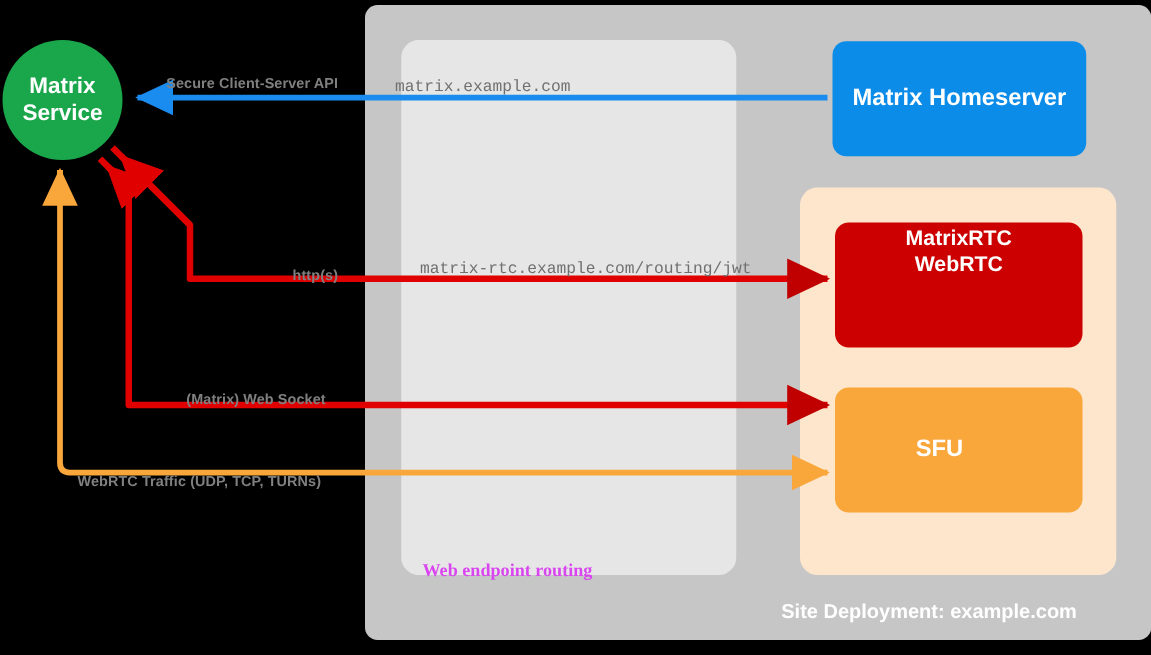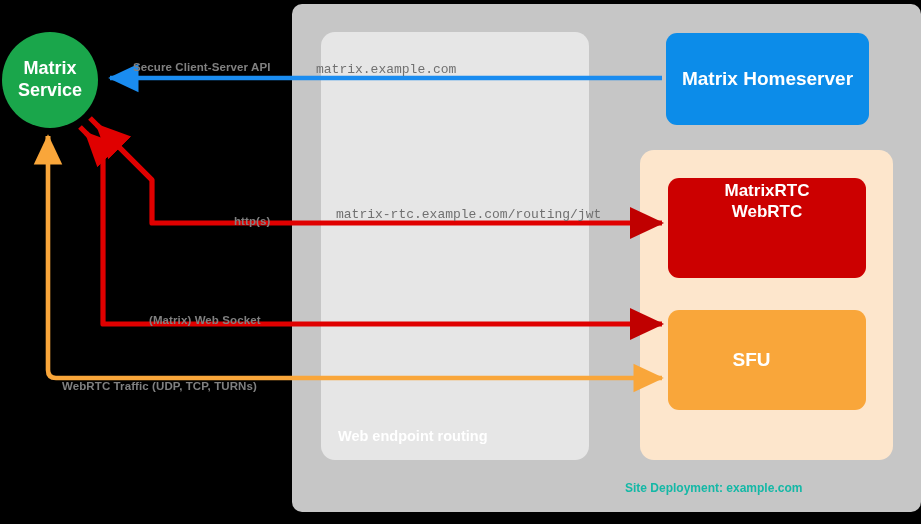--- a/index.html
+++ b/index.html
@@ -113,24 +113,24 @@
 
   <div class="node-box" style="left:668px; top:166px; width:198px; height:72px; font-size:17px; flex-direction:column;">
     <span>MatrixRTC</span>
     <span>WebRTC</span>
   </div>
 
   <div class="node-box" style="left:668px; top:310px; width:167px; height:100px; font-size:19px;">
     <span>SFU</span>
   </div>
 
-  <div class="container-label" style="left:338px; top:428px; color:#ffffff;">Web endpoint routing</div>
+  <div class="container-label" style="left:338px; top:449px; color:#d946ef;font-family:Liberation Serif, serif;">Web endpoint routing</div>
 
 
-  <div class="container-label" style="left:625px; top:481px; color:#14b8a6; font-size:12px;">Site Deployment: example.com</div>
+  <div class="container-label" style="left:625px; top:481px; color:#ffffff; font-size:16px;">Site Deployment: example.com</div>
 
   <div class="edge-label" style="left:133px; top:61px;">Secure Client-Server API</div>
 
   <div class="edge-label" style="left:234px; top:215px;">http(s)</div>
 
   <div class="edge-label" style="left:149px; top:314px;">(Matrix) Web Socket</div>
 
   <div class="edge-label" style="left:62px; top:380px;">WebRTC Traffic (UDP, TCP, TURNs)</div>
 
   <div class="url-label" style="left:316px; top:62px;">matrix.example.com</div>

